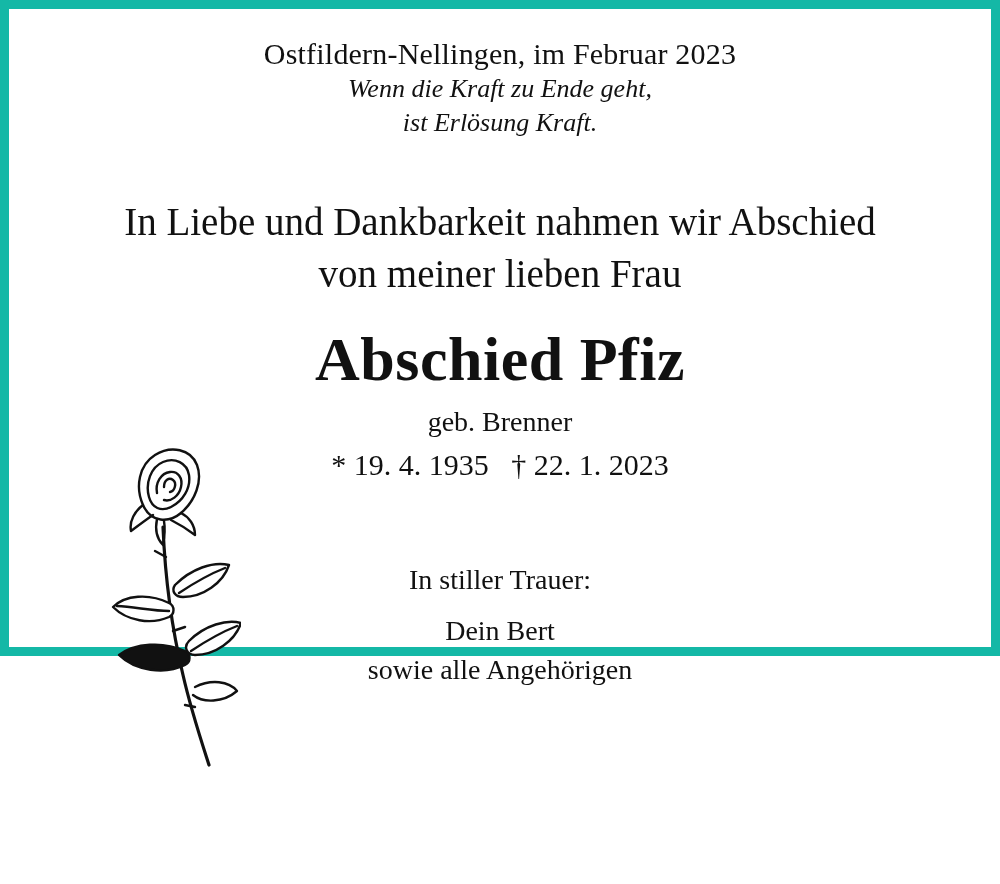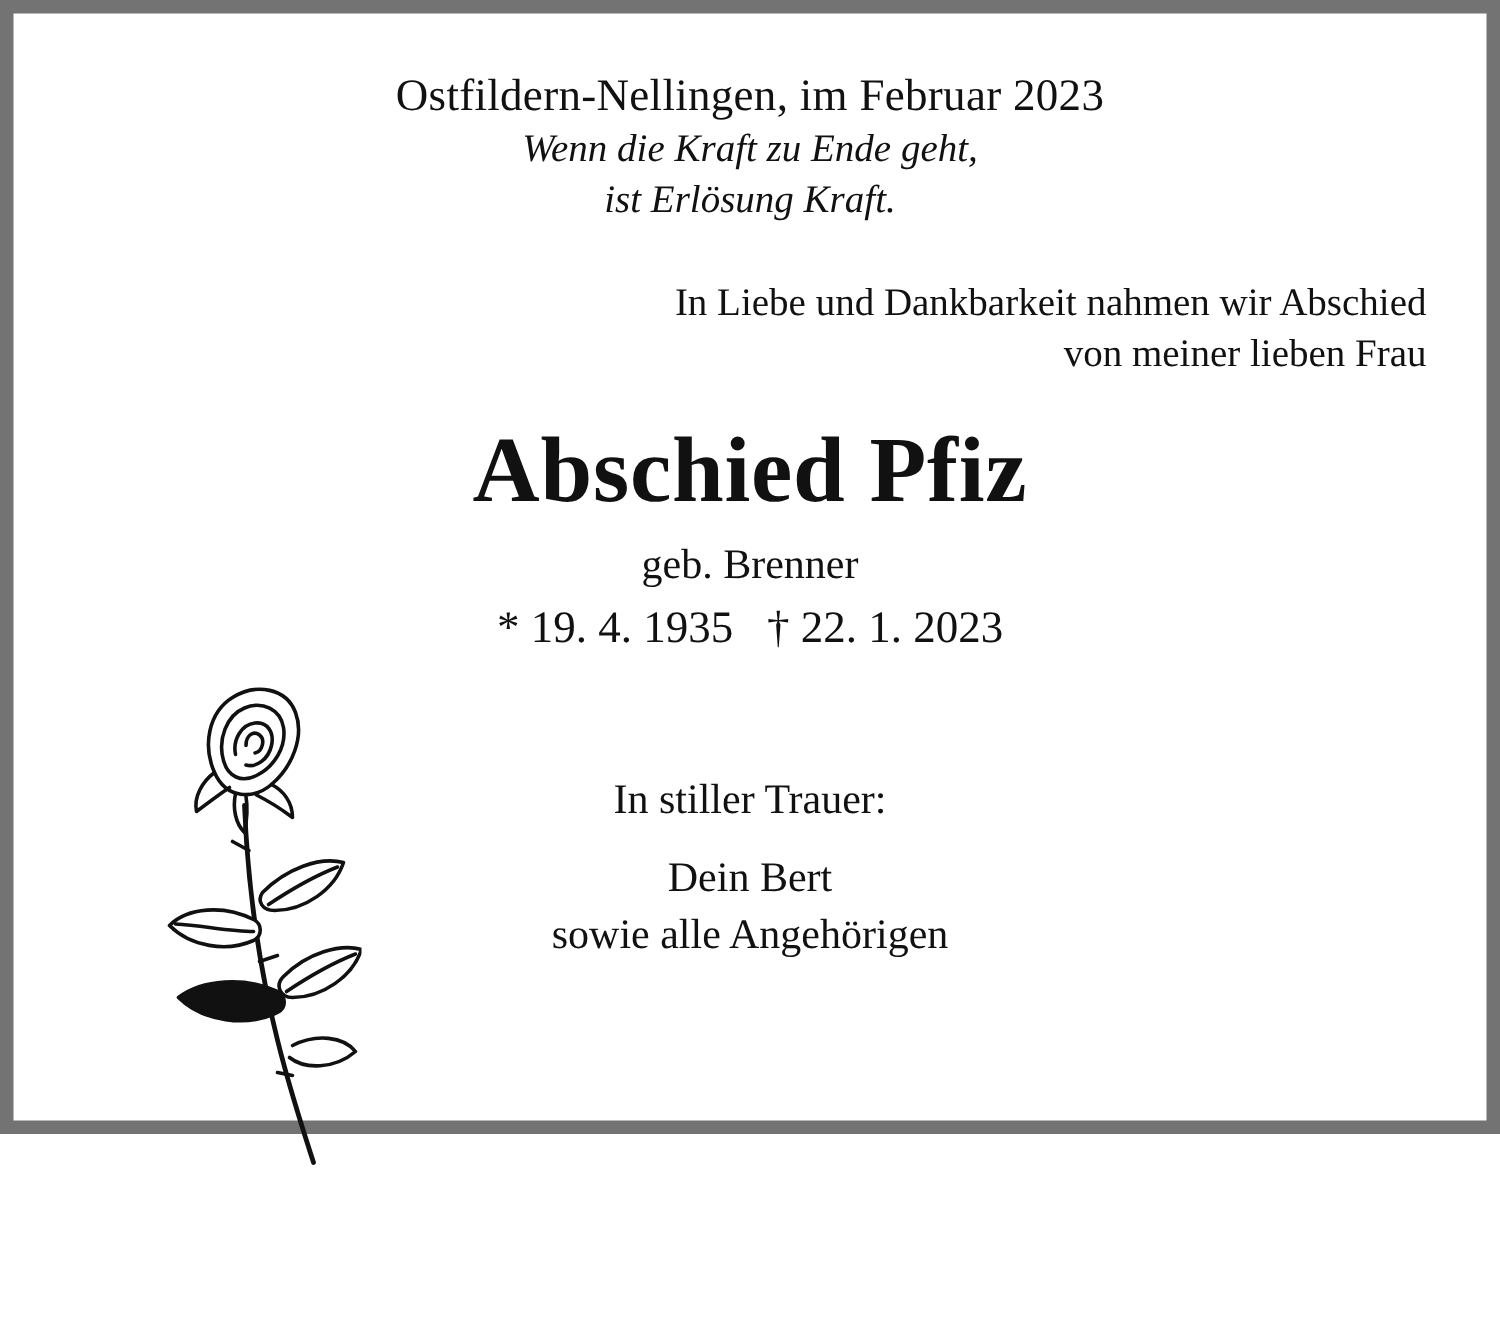--- a/index.html
+++ b/index.html
@@ -11,47 +11,46 @@
     width: 1000px;
     height: 884px;
     font-family: "Liberation Serif", serif;
     color: #111111;
     overflow: hidden;
   }
   .obituary {
     position: relative;
     box-sizing: border-box;
     width: 1000px;
-    height: 756px;
-    border: 9px solid #737373;
+    height: 656px;
+    border: 9px solid #14b8a6;
     background: #ffffff;
-    padding: 26px 40px 20px 40px;
+    padding: 16px 40px 20px 40px;
   }
   .inner {
     position: relative;
     width: 100%;
     height: 100%;
     text-align: center;
   }
   .place-line {
     font-size: 30px;
     line-height: 1.15;
     margin-top: 12px;
     letter-spacing: 0.2px;
   }
   .verse {
     font-style: italic;
     font-size: 26px;
     line-height: 1.32;
   }
   .intro {
-    font-size: 26px;
+    font-size: 39px;
     line-height: 1.32;
-    margin-top: 35px;
-    text-align: right;
+    margin-top: 56px;
   }
   .name {
     font-size: 62px;
     font-weight: bold;
     line-height: 1.05;
     margin-top: 28px;
     letter-spacing: 0.5px;
   }
   .maiden {
     font-size: 28px;

